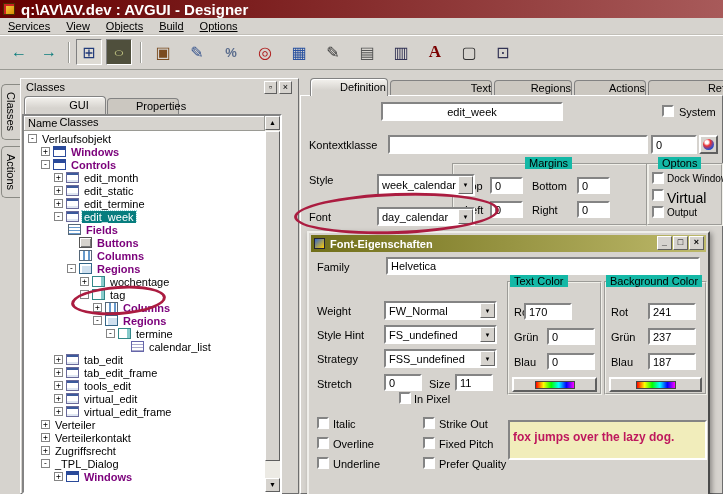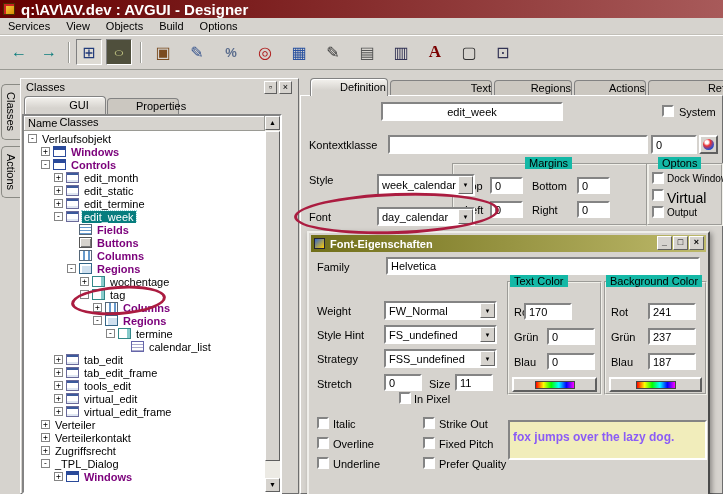--- a/index.html
+++ b/index.html
@@ -12,21 +12,21 @@
   .titlebar { position:absolute; left:0; top:0; width:723px; height:18px;
     background:linear-gradient(90deg,#650000,#a85a5a); display:flex; align-items:center; }
   .appicon { width:12px; height:12px; margin:0 6px 0 3px;
     background:linear-gradient(135deg,#ffd24d,#d98c00); border:1px solid #4a3000;
     box-shadow:inset 2px 2px 0 #c22; }
   .titletext { color:#fff; font-weight:bold; font-size:15px; }
 
   
   .menubar { position:absolute; left:0; top:18px; width:723px; height:17px; background:#d6d3ce;
     border-bottom:1px solid #c2bfb8; display:flex; align-items:center; }
-  .menuitem { padding:1px 8px; }
+  .menuitem { padding:1px 8px;text-decoration:underline; }
 
   
   .toolbar { position:absolute; left:0; top:35px; width:723px; height:35px; background:#d6d3ce;
     border-top:1px solid #fff; border-bottom:1px solid #9a9a94; }
   .tbtn { position:absolute; top:39px; width:26px; height:26px; display:flex; align-items:center;
     justify-content:center; font-size:16px; border:1px solid transparent; background:transparent; cursor:default; }
   .tbtn.pressed { border-color:#808080 #fff #fff #808080; background:#dedbd4; }
   .tbtn.dark { border-color:#808080 #fff #fff #808080; background:#4f4f3c; }
   .tsep { position:absolute; top:42px; width:2px; height:21px; border-left:1px solid #9a9a94; border-right:1px solid #fff; }
   .g-teal { color:#0b7c7c; font-weight:bold; }
@@ -109,21 +109,21 @@
   .dicon { width:11px; height:11px; margin:0 5px 0 3px; border:1px solid #223;
     background:linear-gradient(135deg,#3366cc,#ffcc00); }
   .dtext { color:#fff; font-weight:bold; }
   .dbtn { position:absolute; top:3px; width:15px; height:14px; background:#d6d3ce; border:1px solid;
     border-color:#fff #5f5f5f #5f5f5f #fff; font-size:9px; line-height:11px; text-align:center; font-weight:bold; }
   .rainbowbtn { position:absolute; background:#d6d3ce; border:2px solid; border-color:#fff #5f5f5f #5f5f5f #fff;
     display:flex; align-items:center; justify-content:center; }
   .rainbow { width:40px; height:8px; border:1px solid #444;
     background:linear-gradient(90deg,#f00,#ff0,#0f0,#0ff,#00f,#f0f); }
   .preview { position:absolute; left:508px; top:420px; width:199px; height:40px; background:#f1edbb;
-    border:2px solid; border-color:#848484 #fff #fff #848484; color:#8b5cf6; font-weight:bold;
+    border:2px solid; border-color:#848484 #fff #fff #848484; color:#be185d; font-weight:bold;
     font-size:12px; padding:8px 2px 0 3px; white-space:nowrap; overflow:hidden; }
   .sphere { width:11px; height:11px; border-radius:50%;
     background:radial-gradient(circle at 35% 30%, #fff 0 15%, #e33 35%, #2a4fd0 70%, #202060 100%); }
   .pickbtn { position:absolute; background:#d6d3ce; border:2px solid; border-color:#fff #5f5f5f #5f5f5f #fff;
     display:flex; align-items:center; justify-content:center; }
 
   
   .ann { position:absolute; border:3px solid #ab1c40; border-radius:50%; pointer-events:none;
     background:transparent; z-index:30; }
   .ann-tag  { left:71px;  top:286px; width:95px;  height:29px; transform:rotate(-4deg); }
@@ -241,21 +241,21 @@
       <div class="trow" style="padding-left:30px">
           <span class="exp">+</span>
           <span class="ticon ic-form"></span>
           <span class="tl">edit_termine</span>
         </div>
       <div class="trow sel" style="padding-left:30px">
           <span class="exp">-</span>
           <span class="ticon ic-form"></span>
           <span class="tl">edit_week</span>
         </div>
-      <div class="trow grp noexp" style="padding-left:43px">
+      <div class="trow grp noexp" style="padding-left:32px">
           <span class="exp"></span>
           <span class="ticon ic-fields"></span>
           <span class="tl">Fields</span>
         </div>
       <div class="trow grp noexp" style="padding-left:43px">
           <span class="exp"></span>
           <span class="ticon ic-buttons"></span>
           <span class="tl">Buttons</span>
         </div>
       <div class="trow grp noexp" style="padding-left:43px">

